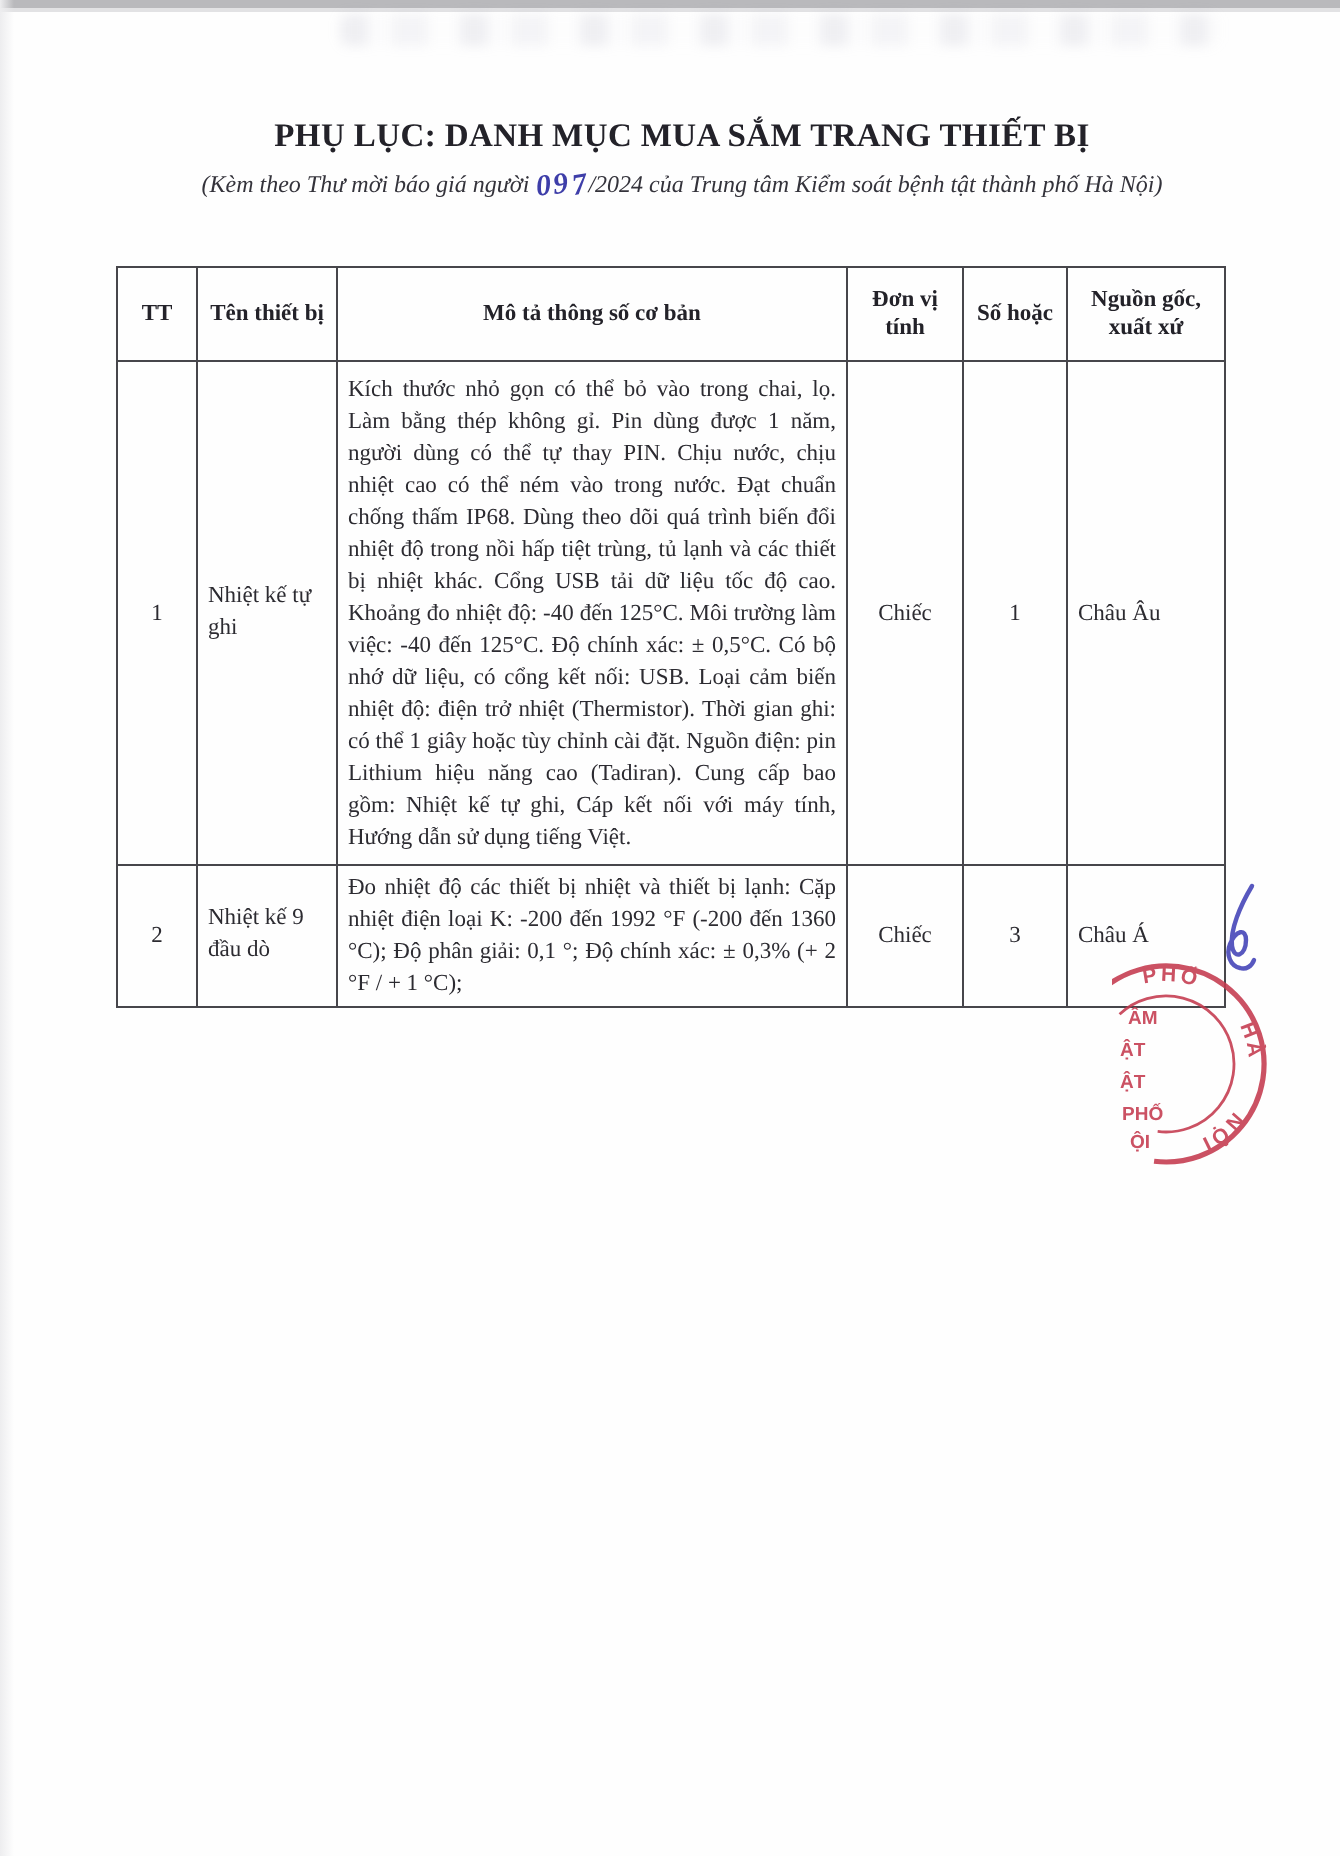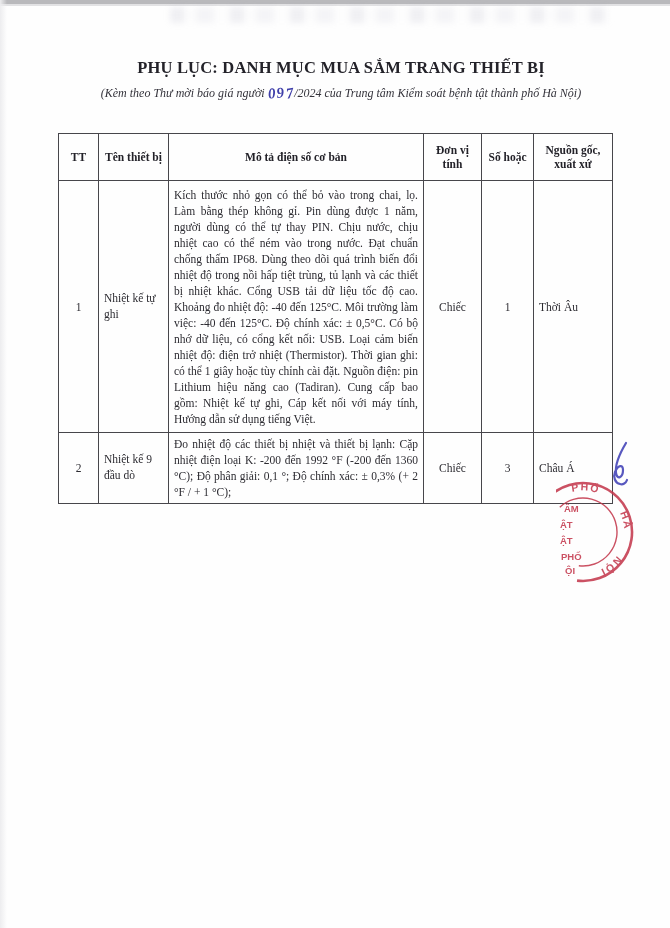--- a/index.html
+++ b/index.html
@@ -86,34 +86,34 @@
         <col style="width:70px">
         <col style="width:255px">
       <col style="width:58px">
         <col style="width:52px">
         <col style="width:79px">
     </colgroup>
     <thead>
       <tr>
         <th>TT</th>
         <th>Tên thiết bị</th>
-        <th>Mô tả điện số cơ bản</th>
+        <th>Mô tả thông số cơ bản</th>
         <th>Đơn vị tính</th>
         <th>Số hoặc</th>
         <th>Nguồn gốc, xuất xứ</th>
       </tr>
     </thead>
     <tbody>
       <tr>
         <td class="c" style="height:245px">1</td>
         <td class="name">Nhiệt kế tự ghi</td>
         <td class="desc">Kích thước nhỏ gọn có thể bỏ vào trong chai, lọ. Làm bằng thép không gỉ. Pin dùng được 1 năm, người dùng có thể tự thay PIN. Chịu nước, chịu nhiệt cao có thể ném vào trong nước. Đạt chuẩn chống thấm IP68. Dùng theo dõi quá trình biến đổi nhiệt độ trong nồi hấp tiệt trùng, tủ lạnh và các thiết bị nhiệt khác. Cổng USB tải dữ liệu tốc độ cao. Khoảng đo nhiệt độ: -40 đến 125°C. Môi trường làm việc: -40 đến 125°C. Độ chính xác: ± 0,5°C. Có bộ nhớ dữ liệu, có cổng kết nối: USB. Loại cảm biến nhiệt độ: điện trở nhiệt (Thermistor). Thời gian ghi: có thể 1 giây hoặc tùy chỉnh cài đặt. Nguồn điện: pin Lithium hiệu năng cao (Tadiran). Cung cấp bao gồm: Nhiệt kế tự ghi, Cáp kết nối với máy tính, Hướng dẫn sử dụng tiếng Việt.</td>
         <td class="c">Chiếc</td>
         <td class="c">1</td>
-        <td class="origin">Thời Âu</td>
+        <td class="origin">Châu Âu</td>
       </tr>
       <tr>
         <td class="c" style="height:58px">2</td>
         <td class="name">Nhiệt kế 9 đầu dò</td>
         <td class="desc">Đo nhiệt độ các thiết bị nhiệt và thiết bị lạnh: Cặp nhiệt điện loại K: -200 đến 1992 °F (-200 đến 1360 °C); Độ phân giải: 0,1 °; Độ chính xác: ± 0,3% (+ 2 °F / + 1 °C);</td>
         <td class="c">Chiếc</td>
         <td class="c">3</td>
         <td class="origin">Châu Á</td>
       </tr>
     </tbody>

